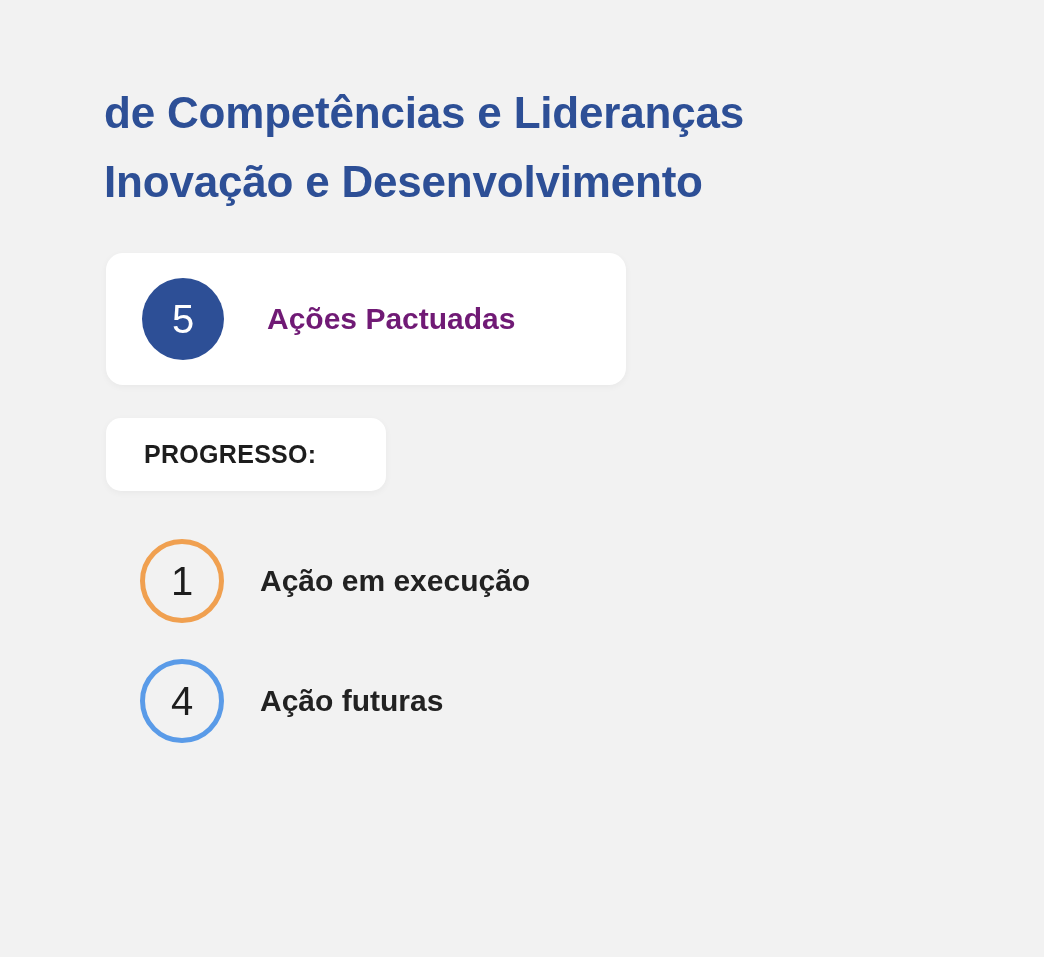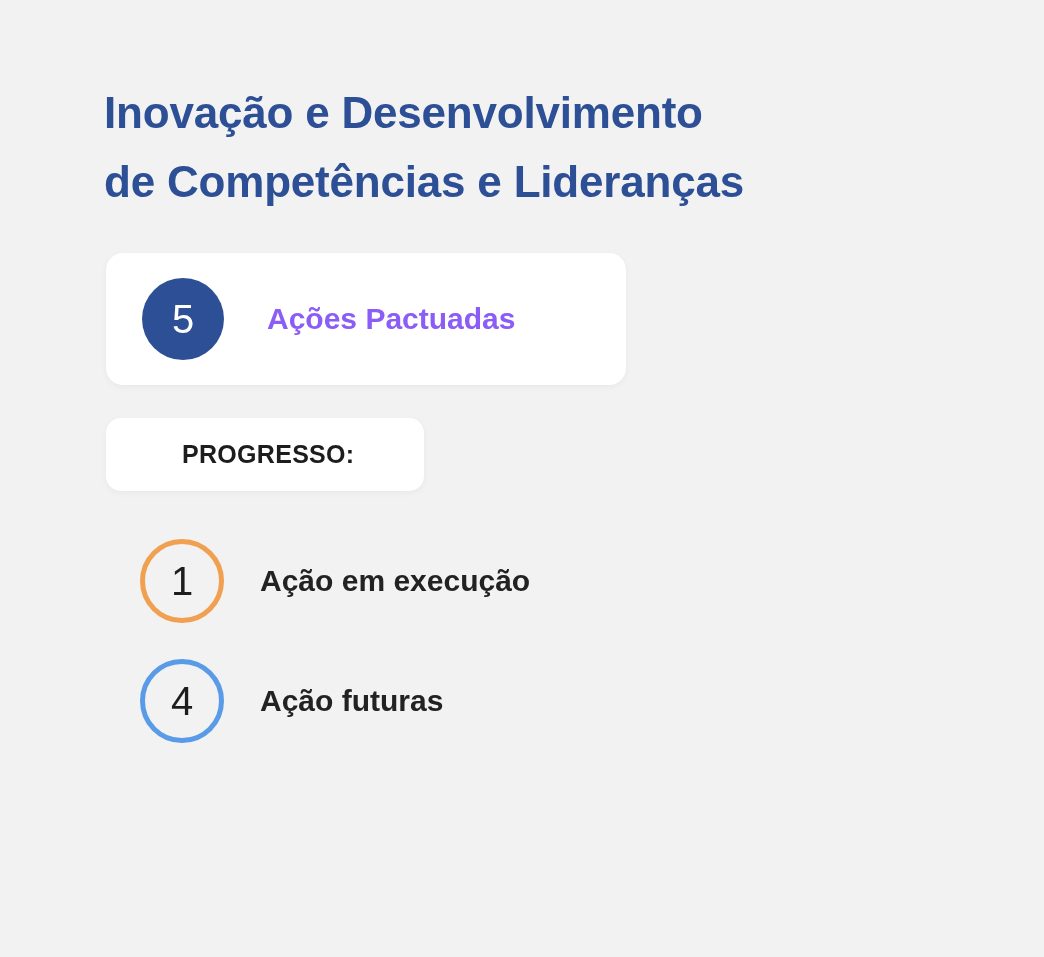--- a/index.html
+++ b/index.html
@@ -60,39 +60,38 @@
     color: #ffffff;
     display: flex;
     align-items: center;
     justify-content: center;
     font-size: 40px;
     font-weight: normal;
     flex: 0 0 auto;
   }
   .summary-label {
     margin-left: 43px;
-    color: #8b5cf6;
+    color: #701a75;
     font-size: 30px;
     font-weight: bold;
     white-space: nowrap;
   }
 
   
   .progress-card {
     position: absolute;
     left: 106px;
     top: 418px;
     width: 280px;
     height: 73px;
     background: #ffffff;
     border-radius: 15px;
     box-shadow: 0 2px 7px rgba(0,0,0,0.045);
     display: flex;
     align-items: center;
-    padding-left: 38px;
   }
   .progress-card-label {
     margin-left: 38px;
     color: #1d1d1d;
     font-size: 25px;
     font-weight: bold;
     letter-spacing: 0.3px;
     white-space: nowrap;
   }
 
@@ -132,22 +131,22 @@
     font-weight: bold;
     white-space: nowrap;
   }
 </style>
 </head>
 <body>
 
 <div id="page">
 
   <h1 class="page-title">
+    <span class="tline">de Competências e Lideranças</span>
     <span class="tline">Inovação e Desenvolvimento</span>
-    <span class="tline">de Competências e Lideranças</span>
   </h1>
 
   <div class="summary-card">
     <div class="summary-badge">5</div>
     <div class="summary-label">Ações Pactuadas</div>
   </div>
 
   <div class="progress-card">
     <div class="progress-card-label">PROGRESSO:</div>
   </div>

